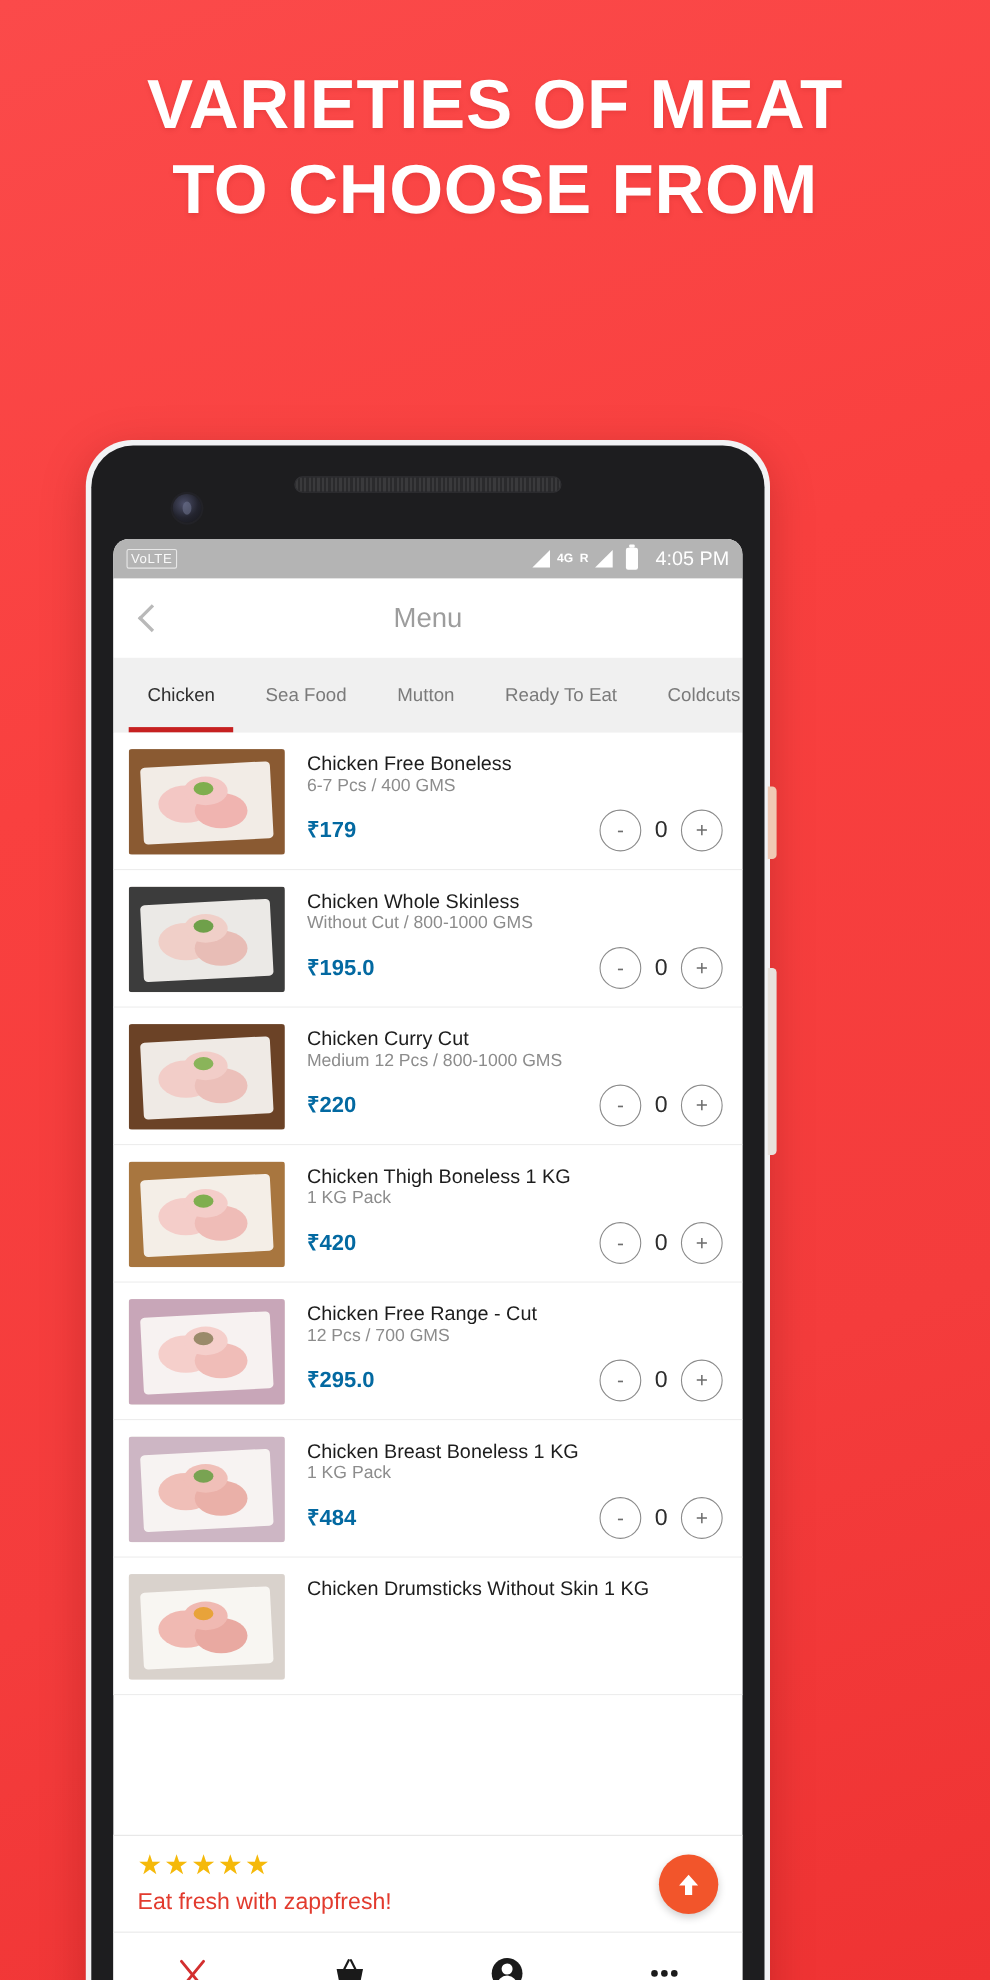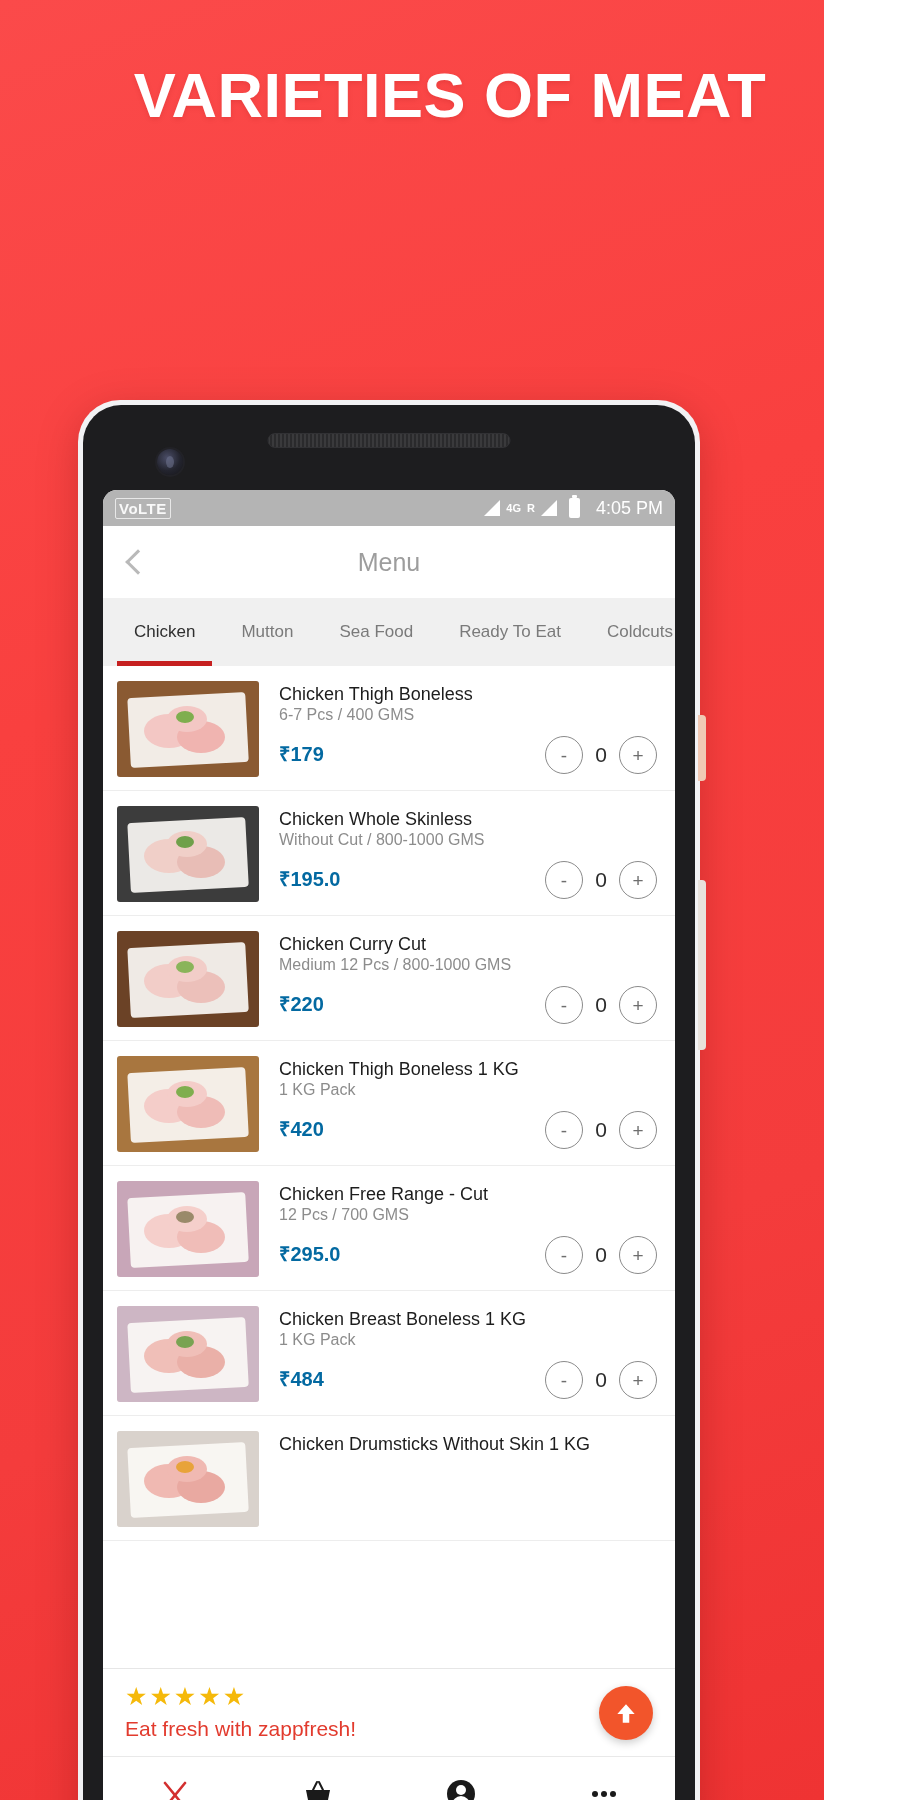--- a/index.html
+++ b/index.html
@@ -2,21 +2,21 @@
 <html><head>
 <meta charset="utf-8">
 <style>
   * { box-sizing: border-box; margin: 0; padding: 0; }
   html, body {
     width: 900px; height: 1800px;
     font-family: "Liberation Sans", sans-serif;
     overflow: hidden;
   }
   #stage {
-    position: relative; width: 824px; height: 1800px;
+    position: relative; width: 900px; height: 1800px;
     background: linear-gradient(160deg, #fb4a4a 0%, #f9403f 35%, #f43c3c 70%, #ef3333 100%);
     overflow: hidden;
   }
 
   
   .headline {
     position: absolute; top: 56px; left: 0; width: 900px;
     text-align: center; color: #ffffff;
     font-weight: 700; font-size: 63px; line-height: 1.24;
     letter-spacing: 0.5px;
@@ -65,21 +65,21 @@
     overflow: hidden;
   }
 
   
   .statusbar {
     height: 36px; background: #b4b4b4; color: #ffffff;
     display: flex; align-items: center; padding: 0 12px;
     font-size: 17px;
   }
   .volte {
-    font-size: 15px; font-weight: 700; letter-spacing: .5px;
+    font-size: 12px; font-weight: 400; letter-spacing: .5px;
     border: 1px solid rgba(255,255,255,.75); border-radius: 2px;
     padding: 1px 3px; opacity: .92;
   }
   .sb-spacer { flex: 1; }
   .sb-right { display: flex; align-items: center; gap: 6px; }
   .sig {
     width: 0; height: 0;
     border-left: 16px solid transparent;
     border-bottom: 16px solid #ffffff;
   }
@@ -208,20 +208,21 @@
   .sb1 { top: 315px; height: 66px; background:#f0c9b4; }
   .sb2 { top: 480px; height: 170px; }
 </style>
 </head>
 <body>
 
 <div id="stage">
 
   <div class="headline">
     <span>VARIETIES OF MEAT</span>
+    <span class="l2">TO CHOOSE FROM</span>
   </div>
 
   <div id="phone">
     <div class="sidebtn sb1"></div>
     <div class="sidebtn sb2"></div>
 
     <div id="bezel">
       <div class="speaker"></div>
       <div class="cam"></div>
 
@@ -240,40 +241,40 @@
           </span>
         </div>
 
         <div class="navbar">
           <span class="back-chev"></span>
           <span class="nav-title">Menu</span>
         </div>
 
         <div class="tabs" id="tabs">
             <div class="tab active">Chicken</div>
+            <div class="tab">Sea Food</div>
             <div class="tab">Mutton</div>
-            <div class="tab">Sea Food</div>
             <div class="tab">Ready To Eat</div>
             <div class="tab">Coldcuts</div>
           </div>
 
         <div class="plist" id="plist">
             <div class="prow">
               <div class="pthumb">
                 <svg viewBox="0 0 142 96" preserveAspectRatio="none">
                   <rect width="142" height="96" fill="#8a5a32"></rect>
                   <rect x="12" y="14" width="118" height="70" rx="4" fill="#fbf8f5" opacity="0.92" transform="rotate(-3 71 48)"></rect>
                   <ellipse cx="52" cy="50" rx="25" ry="17" fill="#f3c7c4"></ellipse>
                   <ellipse cx="84" cy="56" rx="24" ry="16" fill="#f0b4b0"></ellipse>
                   <ellipse cx="70" cy="38" rx="20" ry="13" fill="#f3c7c4"></ellipse>
                   <ellipse cx="68" cy="36" rx="9" ry="6" fill="#7fae4e"></ellipse>
                 </svg>
               </div>
               <div class="pinfo">
-                <div class="pname">Chicken Thigh Boneless</div>
+                <div class="pname">Chicken Free Boneless</div>
                 <div class="pdesc">6-7 Pcs / 400 GMS</div>
                 <div class="pprice">₹179</div>
               </div>
               <div class="stepper">
                 <div class="stp-btn">-</div>
                 <div class="stp-val">0</div>
                 <div class="stp-btn">+</div>
               </div>
             </div>
             <div class="prow">

